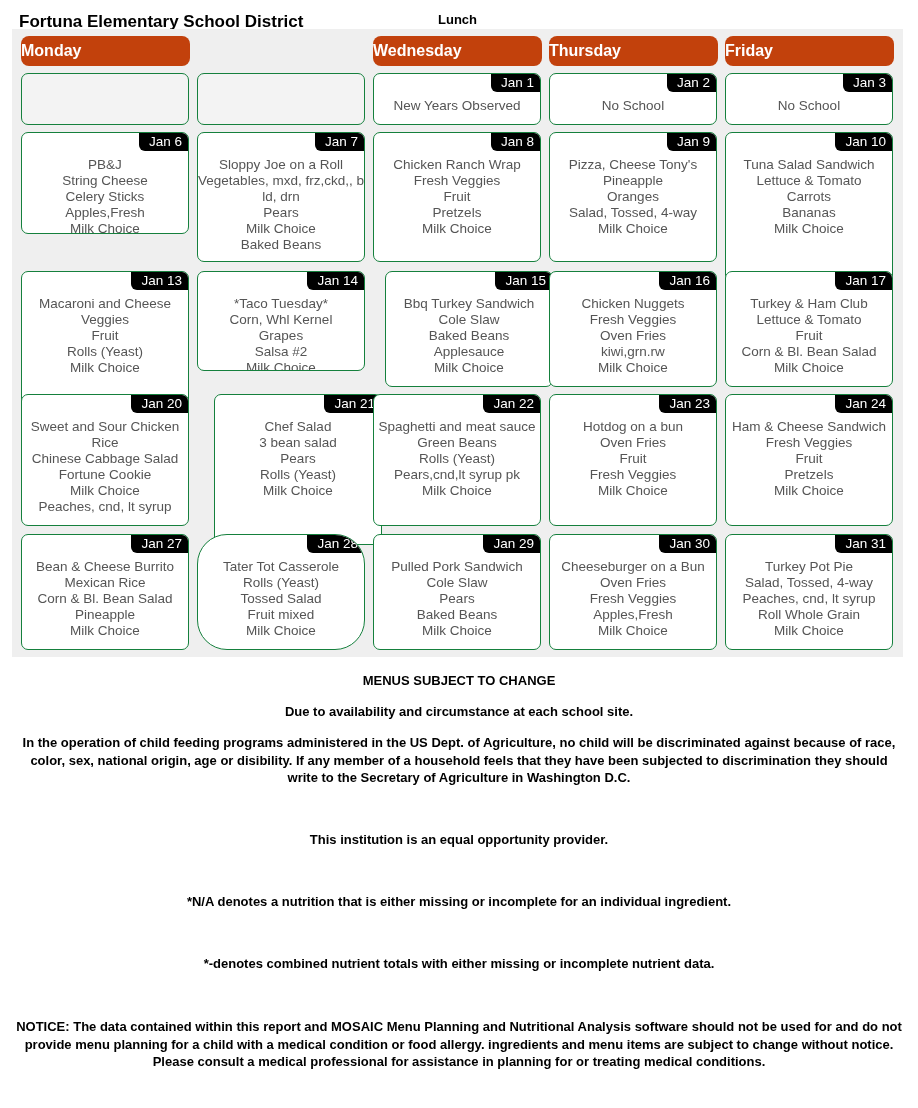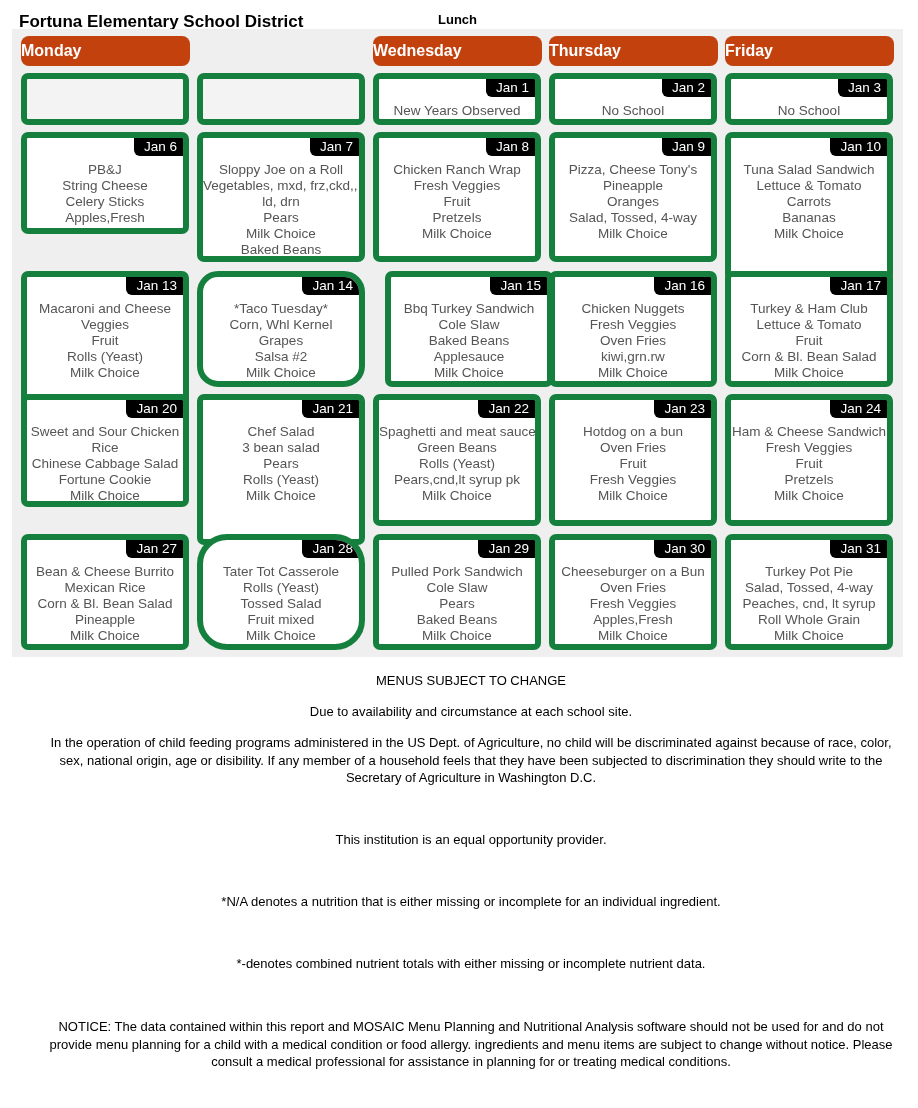--- a/index.html
+++ b/index.html
@@ -12,36 +12,36 @@
   .cal { position: absolute; left: 12px; top: 29px; width: 891px; height: 628px; background: #efefef; }
 
   .dayhead {
     position: absolute; top: 7px; height: 30px; width: 169px;
     background: #c2410c; color: #fff; border-radius: 8px;
     font-size: 16px; font-weight: bold; text-align: left; line-height: 30px;
   }
 
   .cell {
     position: absolute; width: 168px; background: #fff;
-    border: 6px solid #15803d; border-radius: 7px; overflow: hidden;
+    border: 1px solid #15803d; border-radius: 7px; overflow: hidden;
   }
   .cell.empty { background: #f3f3f3; }
   .datebadge {
     position: absolute; right: 0; top: 0; height: 18px;
     background: #000; color: #fff; font-size: 13.5px;
     padding: 0 6px 0 10px; line-height: 18px; border-bottom-left-radius: 6px;
   }
   .items {
     position: absolute; left: 0; right: 0; top: 24px;
     text-align: center; font-size: 13.5px; line-height: 16.1px; color: #555;
     white-space: nowrap;
   }
   .items div { overflow: hidden; }
 
-  .notes { position: absolute; left: 0; width: 918px; text-align: center; font-size: 13px; font-weight: normal; line-height: 17.5px; padding-left: 24px; }
+  .notes { position: absolute; left: 0; width: 918px; text-align: center; font-size: 13px; font-weight: bold; line-height: 17.5px; }
 </style>
 </head>
 <body>
 
 <div class="hdr-left">Fortuna Elementary School District</div>
 <div class="hdr-mid">Lunch</div>
 
 <div class="cal" id="cal">
   <div class="dayhead" style="left:9px">Monday</div>
   <div class="dayhead" style="left:361px">Wednesday</div>
@@ -121,21 +121,21 @@
     <div class="cell" style="left: 9px; top: 242px; height: 148px;">
       <div class="datebadge">Jan 13</div>
       <div class="items">
         <div>Macaroni and Cheese</div>
         <div>Veggies</div>
         <div>Fruit</div>
         <div>Rolls (Yeast)</div>
         <div>Milk Choice</div>
       </div>
     </div>
-    <div class="cell" style="left: 185px; top: 242px; height: 116px; border-radius: 21px;">
+    <div class="cell" style="left: 185px; top: 242px; height: 100px;">
       <div class="datebadge">Jan 14</div>
       <div class="items">
         <div>*Taco Tuesday*</div>
         <div>Corn, Whl Kernel</div>
         <div>Grapes</div>
         <div>Salsa #2</div>
         <div>Milk Choice</div>
       </div>
     </div>
     <div class="cell" style="left: 361px; top: 242px; height: 116px; margin-left: 12px;">
@@ -161,32 +161,32 @@
     <div class="cell" style="left: 713px; top: 242px; height: 116px;">
       <div class="datebadge">Jan 17</div>
       <div class="items">
         <div>Turkey &amp; Ham Club</div>
         <div>Lettuce &amp; Tomato</div>
         <div>Fruit</div>
         <div>Corn &amp; Bl. Bean Salad</div>
         <div>Milk Choice</div>
       </div>
     </div>
-    <div class="cell" style="left: 9px; top: 365px; height: 113px;">
+    <div class="cell" style="left: 9px; top: 365px; height: 132px;">
       <div class="datebadge">Jan 20</div>
       <div class="items">
         <div>Sweet and Sour Chicken</div>
         <div>Rice</div>
         <div>Chinese Cabbage Salad</div>
         <div>Fortune Cookie</div>
         <div>Milk Choice</div>
         <div>Peaches, cnd, lt syrup</div>
       </div>
     </div>
-    <div class="cell" style="left: 185px; top: 365px; height: 151px;">
+    <div class="cell" style="left: 202px; top: 365px; height: 151px;">
       <div class="datebadge">Jan 21</div>
       <div class="items">
         <div>Chef Salad</div>
         <div>3 bean salad</div>
         <div>Pears</div>
         <div>Rolls (Yeast)</div>
         <div>Milk Choice</div>
       </div>
     </div>
     <div class="cell" style="left: 361px; top: 365px; height: 132px; padding-left: 6px;">

